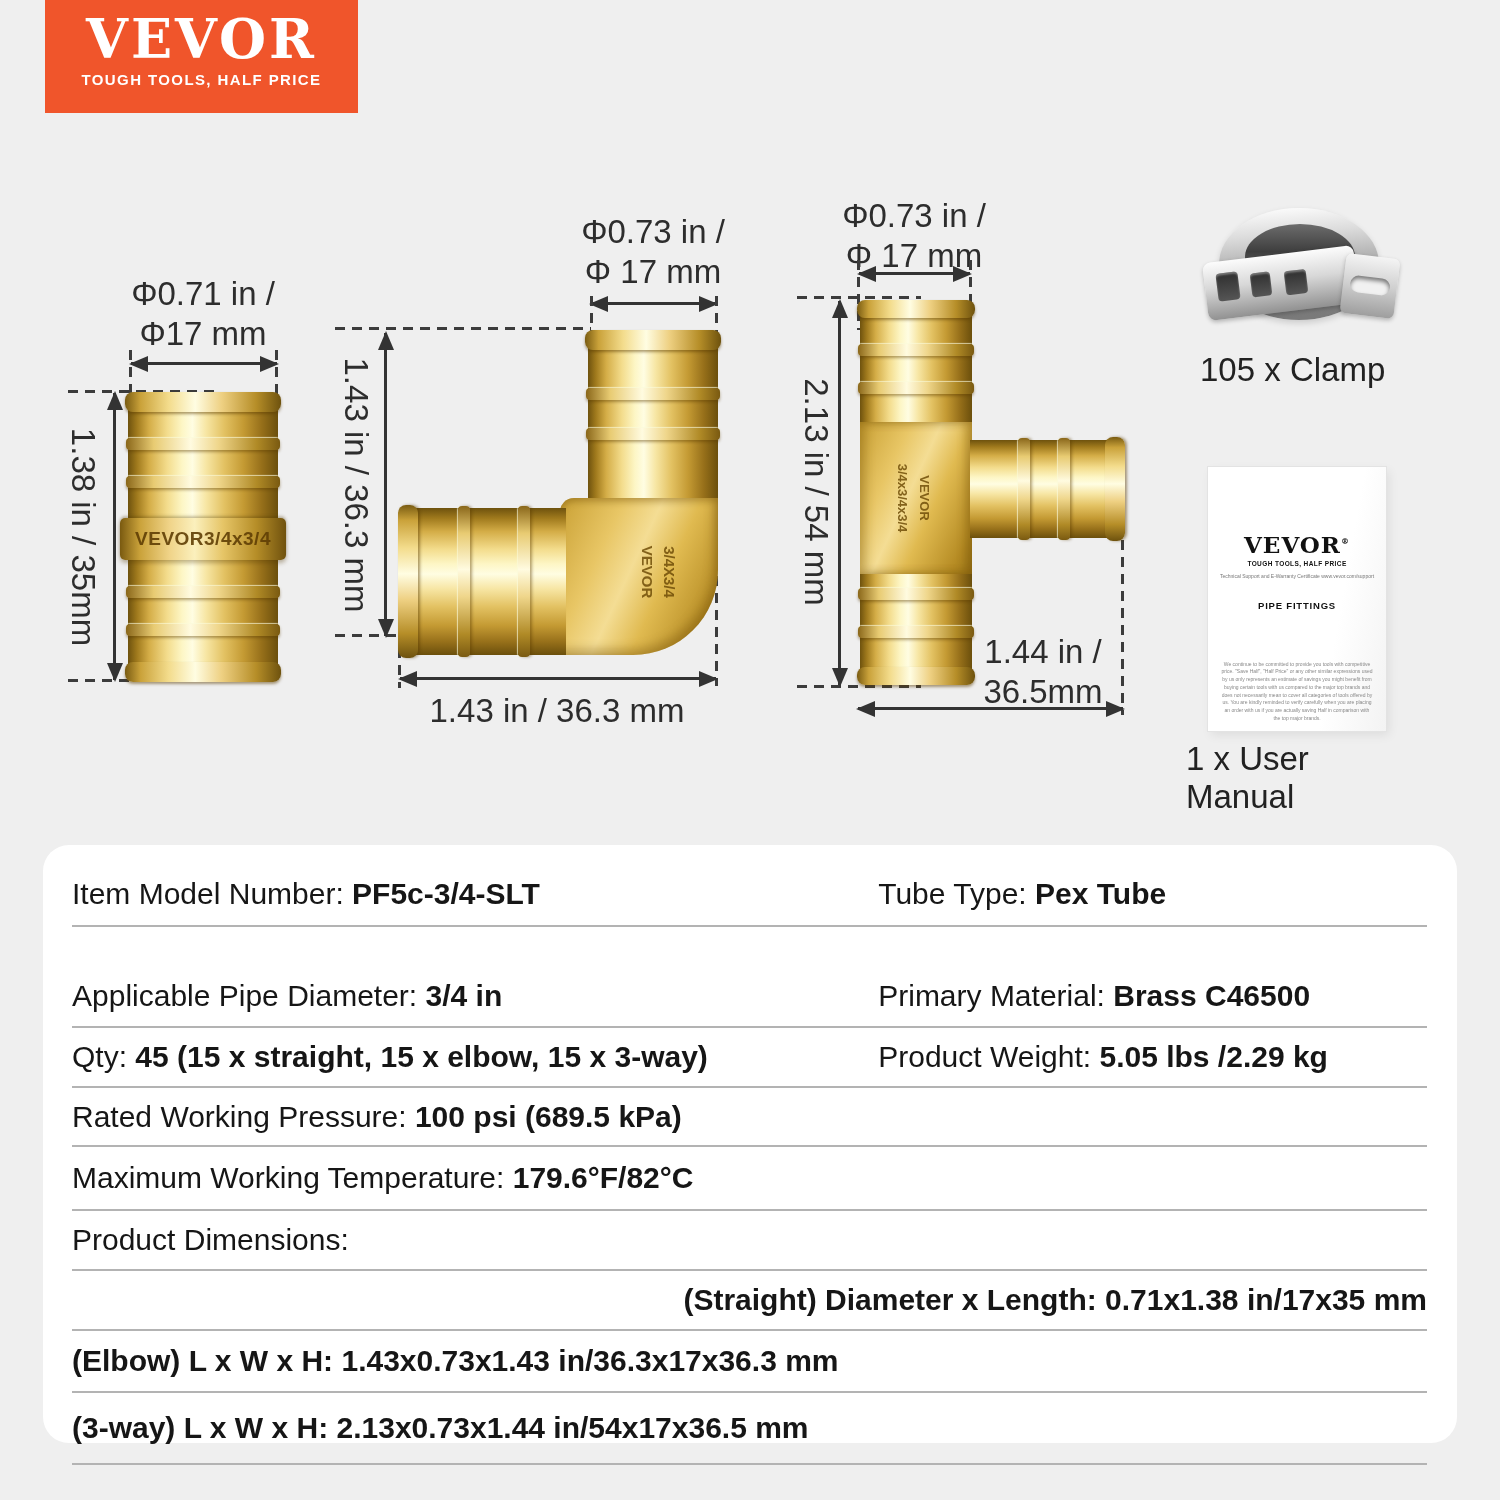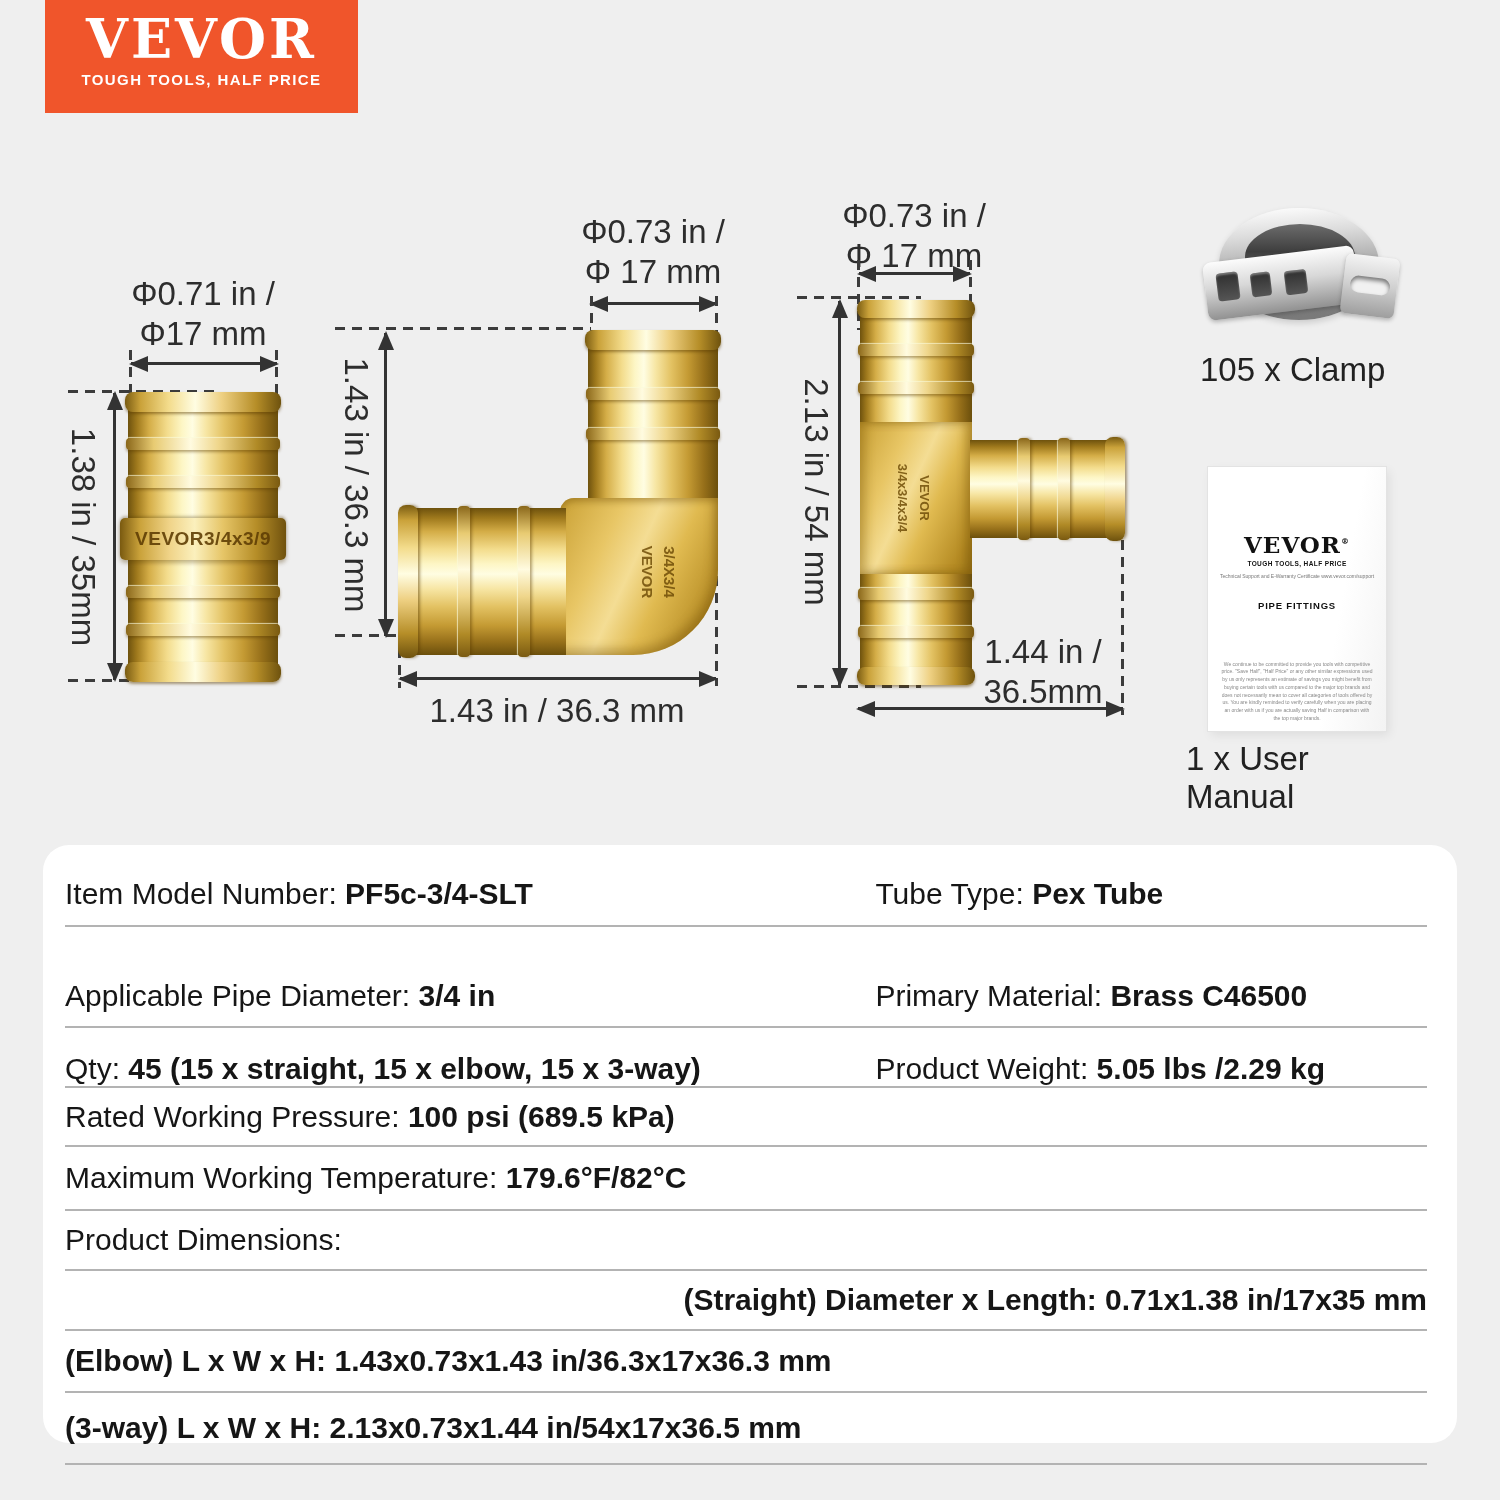--- a/index.html
+++ b/index.html
@@ -49,21 +49,21 @@
   .m-brand{font-family:"DejaVu Serif",serif;font-weight:bold;font-size:23px;letter-spacing:1px;margin-top:62px;line-height:24px;}
   .m-brand sup{font-size:8px;}
   .m-tag{font-size:6.5px;font-weight:bold;letter-spacing:.4px;margin-top:3px;}
   .m-support{font-size:5px;color:#777;margin-top:6px;}
   .m-title{font-size:9.5px;font-weight:bold;letter-spacing:.8px;margin-top:21px;}
   .m-fine{font-size:5px;color:#888;line-height:1.55;margin:50px 13px 0;text-align:center;}
 
   .caption{position:absolute;font-size:33px;color:#222;text-align:left;}
 
   
-  .spec{position:absolute;left:43px;top:845px;width:1414px;height:598px;background:#fff;border-radius:26px;padding:18px 30px 0 22px;box-sizing:border-box;color:#161616;font-size:30px;}
+  .spec{position:absolute;left:43px;top:845px;width:1414px;height:598px;background:#fff;border-radius:26px;padding:18px 30px 0 29px;box-sizing:border-box;color:#161616;font-size:30px;}
   .srow{display:flex;align-items:center;border-bottom:2px solid #b3b3b3;}
   .scell{display:flex;align-items:center;white-space:pre;}
   .scell.left{width:59.5%;}
   .lbl{font-weight:normal;}
   .val{font-weight:bold;}
 </style>
 </head>
 <body>
 
 <div class="canvas">
@@ -88,21 +88,21 @@
   <div class="part brassV" style="left:128px;top:392px;width:150px;height:290px;border-radius:10px/14px;">
     <div class="flare-h" style="left:-3px;right:-3px;top:0;"></div>
     <div class="flare-h" style="left:-3px;right:-3px;bottom:0;"></div>
     <div class="rib-h" style="left:-2px;right:-2px;top:46px;"></div>
     <div class="rib-h" style="left:-2px;right:-2px;top:84px;"></div>
     <div class="rib-h" style="left:-2px;right:-2px;top:194px;"></div>
     <div class="rib-h" style="left:-2px;right:-2px;top:232px;"></div>
     <div style="position:absolute;left:-8px;right:-8px;top:126px;height:42px;border-radius:5px;line-height:42px;text-align:center;
                 background:linear-gradient(90deg,#7a5a10,#caa23a 12%,#f0d489 30%,#fbf0bd 45%,#e6c567 62%,#b68e28 82%,#70520e);
                 box-shadow:0 3px 4px rgba(80,55,0,.35),0 -2px 3px rgba(80,55,0,.3);">
-      <span style="font-size:19px;font-weight:bold;color:rgba(95,62,4,.9);letter-spacing:.5px;">VEVOR3/4x3/9</span>
+      <span style="font-size:19px;font-weight:bold;color:rgba(95,62,4,.9);letter-spacing:.5px;">VEVOR3/4x3/4</span>
     </div>
   </div>
 
   <div class="dim" style="left:533px;top:212px;width:240px;">
     <div>Φ0.73 in /</div>
     <div>Φ 17 mm</div>
   </div>
   <div class="arr-h" style="left:591px;top:302px;width:125px;"></div>
   <div class="dash-v" style="left:590px;top:296px;height:42px;"></div>
   <div class="dash-v" style="left:715px;top:296px;height:78px;"></div>
@@ -210,21 +210,21 @@
       </div>
     </div>
     <div class="srow" style="height:60px;margin-top:39px;">
       <div class="scell left">
         <span class="lbl">Applicable Pipe Diameter: </span><span class="val">3/4 in</span>
       </div>
       <div class="scell">
         <span class="lbl">Primary Material: </span><span class="val">Brass C46500</span>
       </div>
     </div>
-    <div class="srow" style="height:58px;align-items:flex-end;">
+    <div class="srow" style="height:58px;">
       <div class="scell left">
         <span class="lbl">Qty: </span><span class="val">45 (15 x straight, 15 x elbow, 15 x 3-way)</span>
       </div>
       <div class="scell">
         <span class="lbl">Product Weight: </span><span class="val">5.05 lbs /2.29 kg</span>
       </div>
     </div>
     <div class="srow" style="height:57px;">
       <div class="scell">
         <span class="lbl">Rated Working Pressure: </span><span class="val">100 psi (689.5 kPa)</span>

